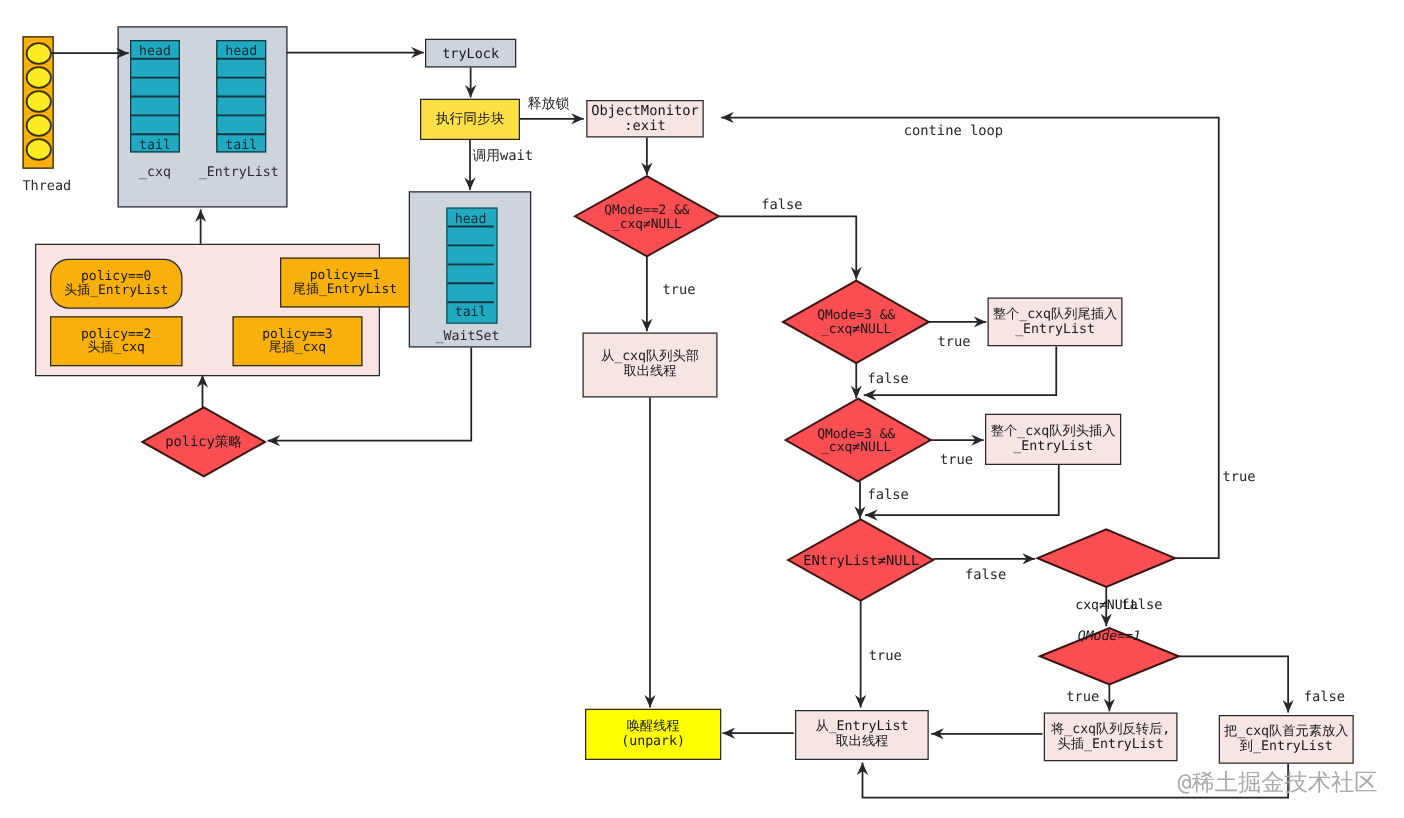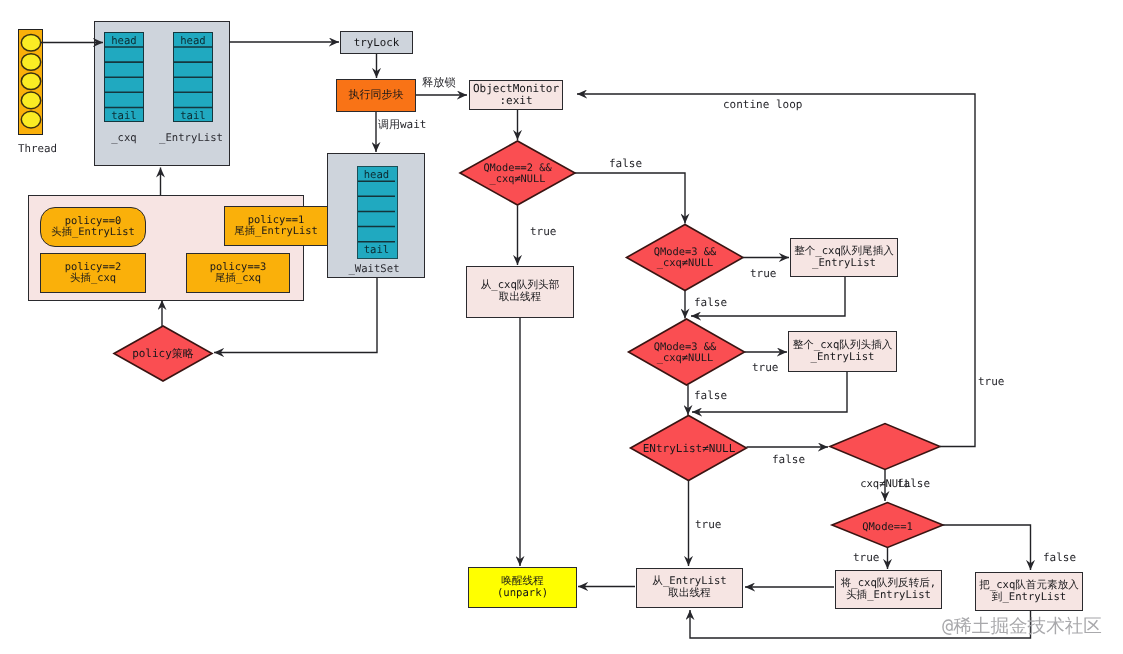--- a/index.html
+++ b/index.html
@@ -140,21 +140,21 @@
     <line x1="358" y1="226.6" x2="395" y2="226.6"></line>
     <line x1="358" y1="241.8" x2="395" y2="241.8"></line>
   </g>
 </svg>
 <div class="cap" style="left:357px;top:168px;width:39px;height:14px;text-align:center;font-size:10.6px;line-height:14px;color:#0c2d33;">head</div>
 <div class="cap" style="left:357px;top:243px;width:39px;height:14px;text-align:center;font-size:10.6px;line-height:14px;color:#0c2d33;">tail</div>
 <div class="cap" style="left:334px;top:263px;width:80px;text-align:center;font-size:10.6px;">_WaitSet</div>
 
 <div class="node box" style="left:340px;top:31px;width:73px;height:23px;background:#ced4dc;font-size:10.8px;">tryLock</div>
 
-<div class="node box" style="left:336px;top:79px;width:80px;height:33px;background:#f97316;font-size:11px;">执行同步块</div>
+<div class="node box" style="left:336px;top:79px;width:80px;height:33px;background:#fde047;font-size:11px;">执行同步块</div>
 
 <div class="node box" style="left:469px;top:80px;width:94px;height:30px;background:#f6e5e3;font-size:11px;">
   <span>ObjectMonitor</span>
   <span>:exit</span>
 </div>
 
 <div class="node" style="left:457px;top:160px;width:121px;height:28px;font-size:10.3px;">
   <span>QMode==2 &amp;&amp;</span>
   <span>_cxq≠NULL</span>
 </div>
@@ -181,21 +181,21 @@
 
 <div class="node box" style="left:788px;top:331px;width:109px;height:41px;background:#f6e5e3;font-size:10.6px;">
   <span>整个_cxq队列头插入</span>
   <span>_EntryList</span>
 </div>
 
 <div class="node" style="left:632px;top:439px;width:114px;height:20px;font-size:11px;">ENtryList≠NULL</div>
 
 <div class="node" style="left:839px;top:437px;width:93px;height:20px;font-size:10.5px;margin-top:38px;">cxq≠NULL</div>
 
-<div class="node" style="left:842px;top:518px;width:91px;height:20px;font-size:10.5px;">QMode==1</div>
+<div class="node" style="left:842px;top:500px;width:91px;height:20px;font-size:10.5px;font-style:italic;">QMode==1</div>
 
 <div class="node box" style="left:636px;top:568px;width:107px;height:40px;background:#f6e5e3;font-size:10.6px;">
   <span>从_EntryList</span>
   <span>取出线程</span>
 </div>
 
 <div class="node box" style="left:835px;top:570px;width:107px;height:39px;background:#f6e5e3;font-size:10.6px;">
   <span>将_cxq队列反转后,</span>
   <span>头插_EntryList</span>
 </div>

